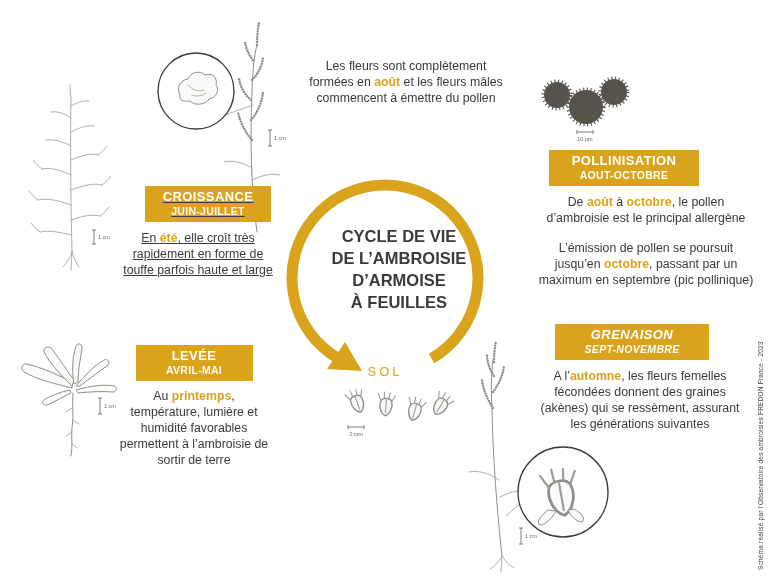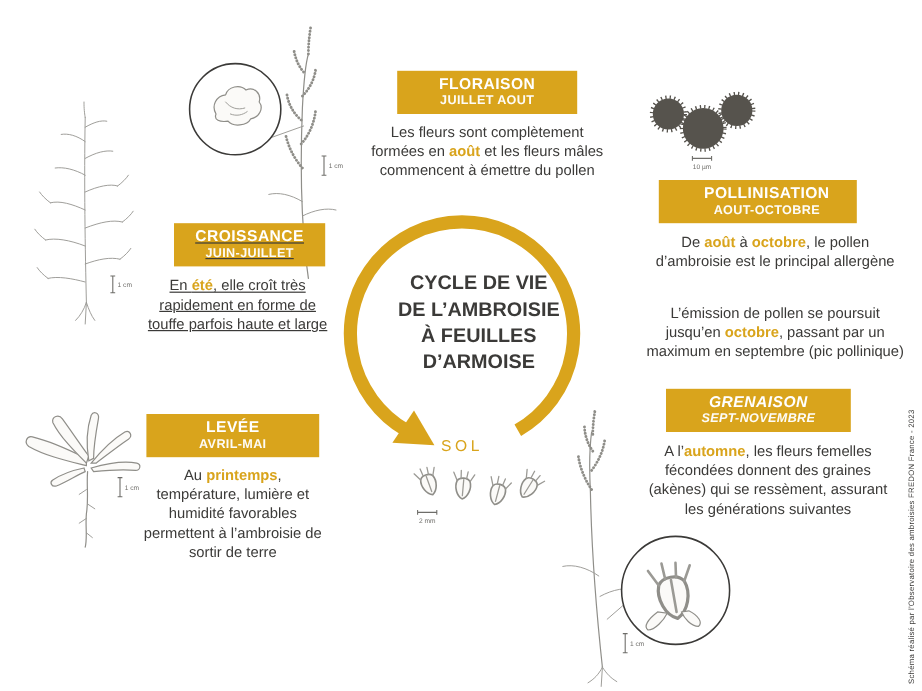--- a/index.html
+++ b/index.html
@@ -18,21 +18,21 @@
   .scalebar{stroke:#6E6D69;stroke-width:0.9;}
   .scaletext{font-size:5.5px;fill:#6E6D69;font-family:"Liberation Sans",sans-serif;}
   .arrow-arc{fill:none;stroke:var(--accent);stroke-width:11;}
   .arrow-head{fill:var(--accent);}
   
   .stage{position:absolute;}
   .badge{background:var(--accent);color:#ffffff;text-align:center;padding:4px 0 5px;margin:0 auto 8px;}
   .badge-title{font-size:13px;font-weight:bold;letter-spacing:.4px;line-height:1.15;}
   .badge-period{font-size:10.5px;font-weight:bold;letter-spacing:.3px;margin-top:1px;line-height:1.1;opacity:.97;}
   .stage-text{font-size:12.3px;line-height:1.3;text-align:center;color:var(--text);margin:0;}
-  .stage-text + .stage-text{margin-top:27px;}
+  .stage-text + .stage-text{margin-top:14px;}
   .hl{color:var(--accent);font-weight:bold;}
   .center-title{position:absolute;left:307px;top:226px;width:184px;text-align:center;
                 font-weight:bold;font-size:16.5px;line-height:1.33;color:var(--text);}
   .sol{position:absolute;left:345px;top:364px;width:80px;text-align:center;color:var(--accent);
        font-size:13px;font-weight:normal;letter-spacing:3px;}
   .credit{position:absolute;right:2px;top:225px;height:345px;writing-mode:vertical-rl;
           transform:rotate(180deg);font-size:6.5px;line-height:10px;color:var(--text);
           white-space:nowrap;letter-spacing:.2px;}
 </style>
 </head>
@@ -145,52 +145,48 @@
       <g>
         <path class="scalebar" d="M521 528 L521 544 M519 528 L523 528 M519 544 L523 544"></path>
         <text class="scaletext" x="525" y="538">1 cm</text>
       </g>
     </g>
   </svg>
 
   <div class="center-title">
     <div>CYCLE DE VIE</div>
     <div>DE L’AMBROISIE</div>
+    <div>D’ARMOISE</div>
     <div>À FEUILLES</div>
-    <div>D’ARMOISE</div>
   </div>
   <div class="sol">SOL</div>
 
   <div class="stage" style="left:286px;top:59px;width:240px;">
-    <div class="badge" style="width:150px;">
-      <div class="badge-title">FLORAISON</div>
-      <div class="badge-period">JUILLET AOUT</div>
-    </div>
     <p class="stage-text"><span>Les fleurs sont complètement</span><br><span>formées en </span><span class="hl">août</span><span> et les fleurs mâles</span><br><span>commencent à émettre du pollen</span></p>
   </div>
 
   <div class="stage" style="left:524px;top:150px;width:244px;">
-    <div class="badge" style="width:150px;margin:0 0 9px 25px;padding-left:15px;">
+    <div class="badge" style="width:150px;margin:0 0 9px 25px;">
       <div class="badge-title">POLLINISATION</div>
       <div class="badge-period">AOUT-OCTOBRE</div>
     </div>
     <p class="stage-text"><span>De </span><span class="hl">août</span><span> à </span><span class="hl">octobre</span><span>, le pollen</span><br><span>d’ambroisie est le principal allergène</span></p>
     <p class="stage-text"><span>L’émission de pollen se poursuit</span><br><span>jusqu’en </span><span class="hl">octobre</span><span>, passant par un</span><br><span>maximum en septembre (pic pollinique)</span></p>
   </div>
 
   <div class="stage" style="left:521px;top:324px;width:238px;">
     <div class="badge" style="width:154px;margin:0 0 9px 34px;font-style:italic;">
       <div class="badge-title">GRENAISON</div>
       <div class="badge-period">SEPT-NOVEMBRE</div>
     </div>
     <p class="stage-text"><span>A l’</span><span class="hl">automne</span><span>, les fleurs femelles</span><br><span>fécondées donnent des graines</span><br><span>(akènes) qui se ressèment, assurant</span><br><span>les générations suivantes</span></p>
   </div>
 
   <div class="stage" style="left:99px;top:345px;width:190px;">
-    <div class="badge" style="width:144px;">
+    <div class="badge" style="width:117px;">
       <div class="badge-title">LEVÉE</div>
       <div class="badge-period">AVRIL-MAI</div>
     </div>
     <p class="stage-text"><span>Au </span><span class="hl">printemps</span><span>,</span><br><span>température, lumière et</span><br><span>humidité favorables</span><br><span>permettent à l’ambroisie de</span><br><span>sortir de terre</span></p>
   </div>
 
   <div class="stage" style="left:100px;top:186px;width:196px;text-decoration:underline;">
     <div class="badge" style="width:126px;margin:0 0 9px 45px;">
       <div class="badge-title">CROISSANCE</div>
       <div class="badge-period">JUIN-JUILLET</div>

